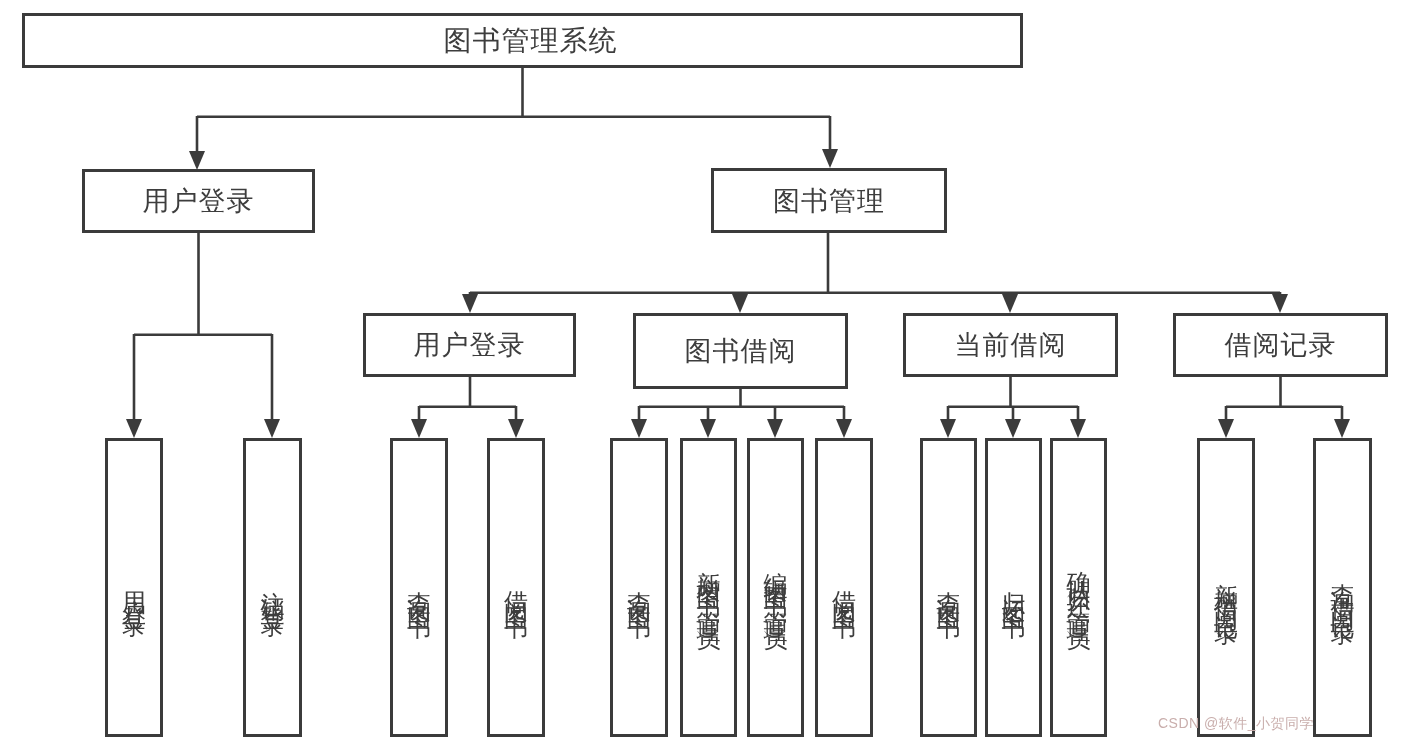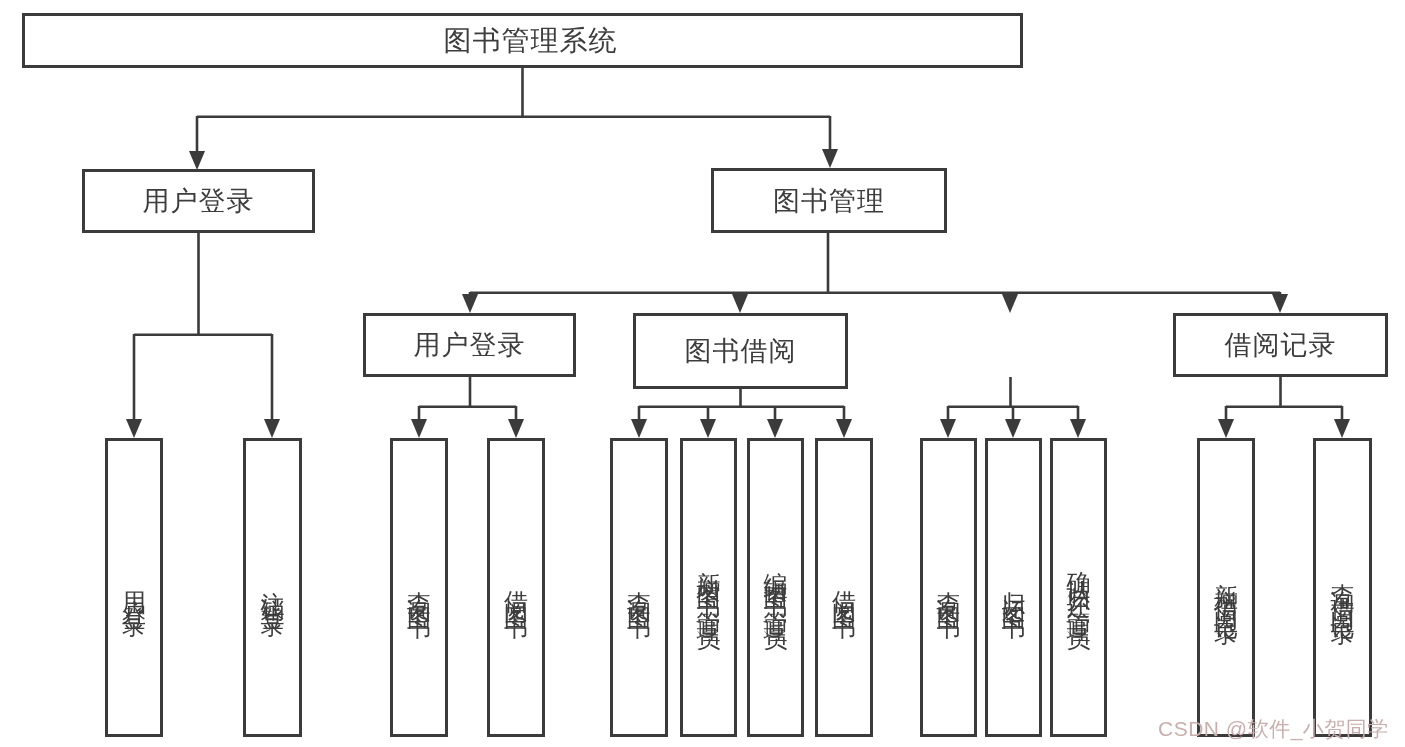--- a/index.html
+++ b/index.html
@@ -46,21 +46,21 @@
   .l7{left:747px;width:57px;}
   .l8{left:815px;width:58px;}
   .l9{left:920px;width:57px;}
   .l10{left:985px;width:57px;}
   .l11{left:1050px;width:57px;}
   .l12{left:1197px;width:58px;}
   .l13{left:1313px;width:59px;}
   #watermark{
     position:absolute;
     left:1158px;top:715px;width:246px;
-    font-size:21px;
+    font-size:14px;
     color:#c9aeac;
     letter-spacing:0.5px;
     white-space:nowrap;
   }
   svg line, svg polyline{stroke:#3b3b3b;stroke-width:2.6;fill:none;}
   svg polygon{fill:#3b3b3b;stroke:none;}
 </style>
 </head>
 <body>
 
@@ -138,20 +138,23 @@
   <div class="node rect-node n-book-mgmt">
     <span>图书管理</span>
   </div>
 
   <div class="node rect-node n-new-book">
     <span>用户登录</span>
   </div>
   <div class="node rect-node n-book-borrow">
     <span>图书借阅</span>
   </div>
+  <div class="node rect-node n-current-borrow">
+    <span>当前借阅</span>
+  </div>
   <div class="node rect-node n-borrow-record">
     <span>借阅记录</span>
   </div>
 
   <div class="node leaf l1">
     <span>用户登录</span>
   </div>
   <div class="node leaf l2">
     <span>注销登录</span>
   </div>

